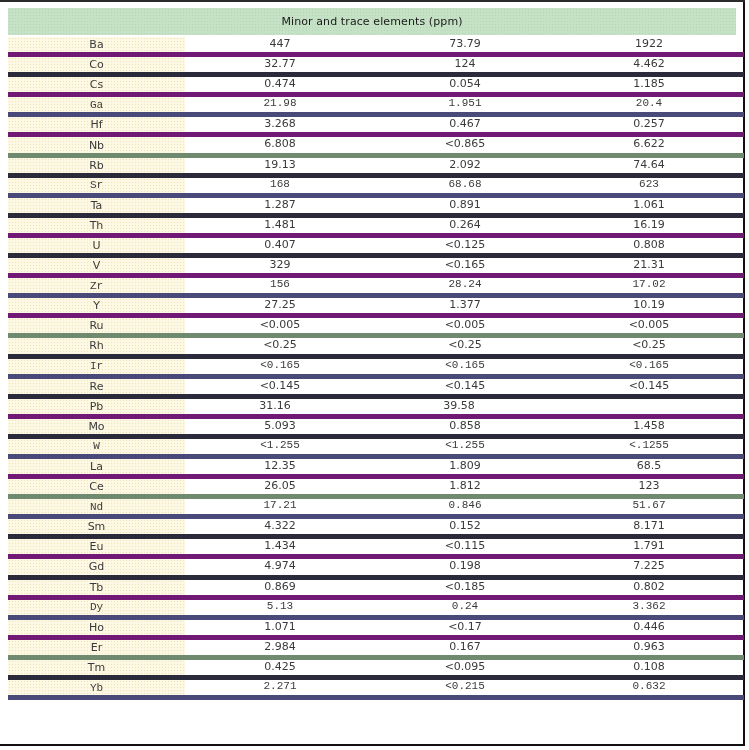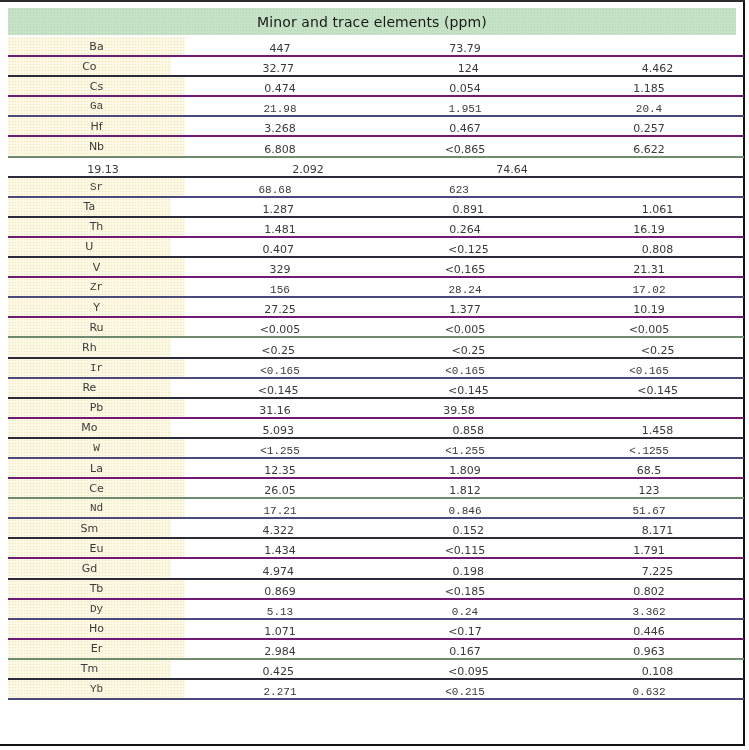--- a/index.html
+++ b/index.html
@@ -40,39 +40,39 @@
       width: 728px;
       height: 27px;
       background-color: #c6e2c6;
       background-image: radial-gradient(#b3d6b3 0.6px, transparent 0.8px);
       background-size: 3px 3px;
       display: flex;
       align-items: center;
       justify-content: center;
     }
     .header-title {
-      font-size: 14px;
+      font-size: 11px;
       color: #1a1a1a;
       letter-spacing: 0.1px;
     }
     .table {
       position: absolute;
       left: 8px;
       top: 37px;
       width: 736px;
     }
     .row {
       display: flex;
       height: 20.1px;
-      align-items: flex-end;
-      border-bottom: 2px solid #701a75;
+      align-items: flex-start;
+      border-bottom: 5px solid #701a75;
       box-sizing: border-box;
       font-size: 11px;
     }
-    .row.alt-dark { border-bottom-color: #2a2a3a; gap: 20px; }
+    .row.alt-dark { border-bottom-color: #2a2a3a; }
     .row.alt-blue { border-bottom-color: #4a4a7a; font-family: Liberation Mono, monospace; }
     .row.alt-green { border-bottom-color: #6f8a6f; }
     .cell {
       text-align: center;
       color: #3a3a3a;
       white-space: nowrap;
     }
     .cell.element {
       width: 177px;
       height: 100%;
@@ -95,20 +95,21 @@
 
 <div class="header-band">
   <span class="header-title">Minor and trace elements (ppm)</span>
 </div>
 
 <div class="table" id="table-body">
     <div class="row ">
       <div class="cell element">Ba</div>
       <div class="cell v1">447</div>
       <div class="cell v2">73.79</div>
+      <div class="cell v3">1922</div>
     </div>
     <div class="row alt-dark">
       <div class="cell element">Co</div>
       <div class="cell v1">32.77</div>
       <div class="cell v2">124</div>
       <div class="cell v3">4.462</div>
     </div>
     <div class="row ">
       <div class="cell element">Cs</div>
       <div class="cell v1">0.474</div>
@@ -127,26 +128,28 @@
       <div class="cell v2">0.467</div>
       <div class="cell v3">0.257</div>
     </div>
     <div class="row alt-green">
       <div class="cell element">Nb</div>
       <div class="cell v1">6.808</div>
       <div class="cell v2">&lt;0.865</div>
       <div class="cell v3">6.622</div>
     </div>
     <div class="row alt-dark">
+      <div class="cell element">Rb</div>
       <div class="cell v1">19.13</div>
       <div class="cell v2">2.092</div>
       <div class="cell v3">74.64</div>
     </div>
     <div class="row alt-blue">
       <div class="cell element">Sr</div>
+      <div class="cell v1">168</div>
       <div class="cell v2">68.68</div>
       <div class="cell v3">623</div>
     </div>
     <div class="row alt-dark">
       <div class="cell element">Ta</div>
       <div class="cell v1">1.287</div>
       <div class="cell v2">0.891</div>
       <div class="cell v3">1.061</div>
     </div>
     <div class="row ">

